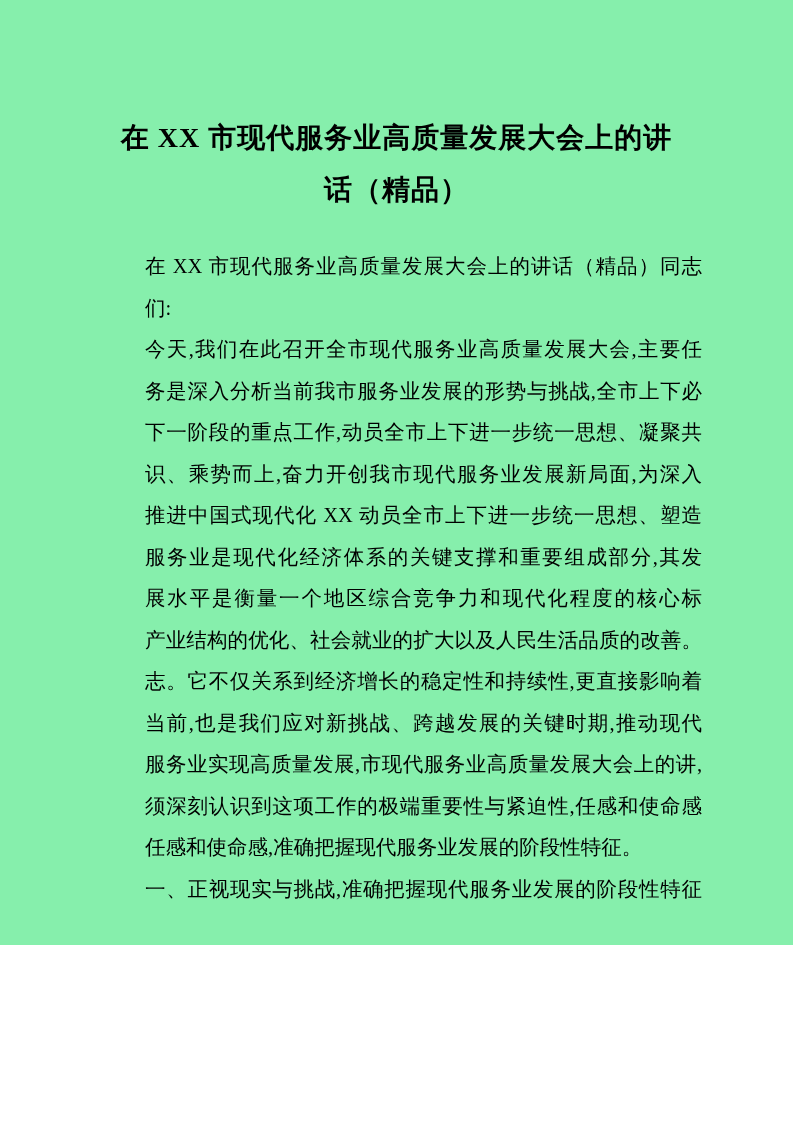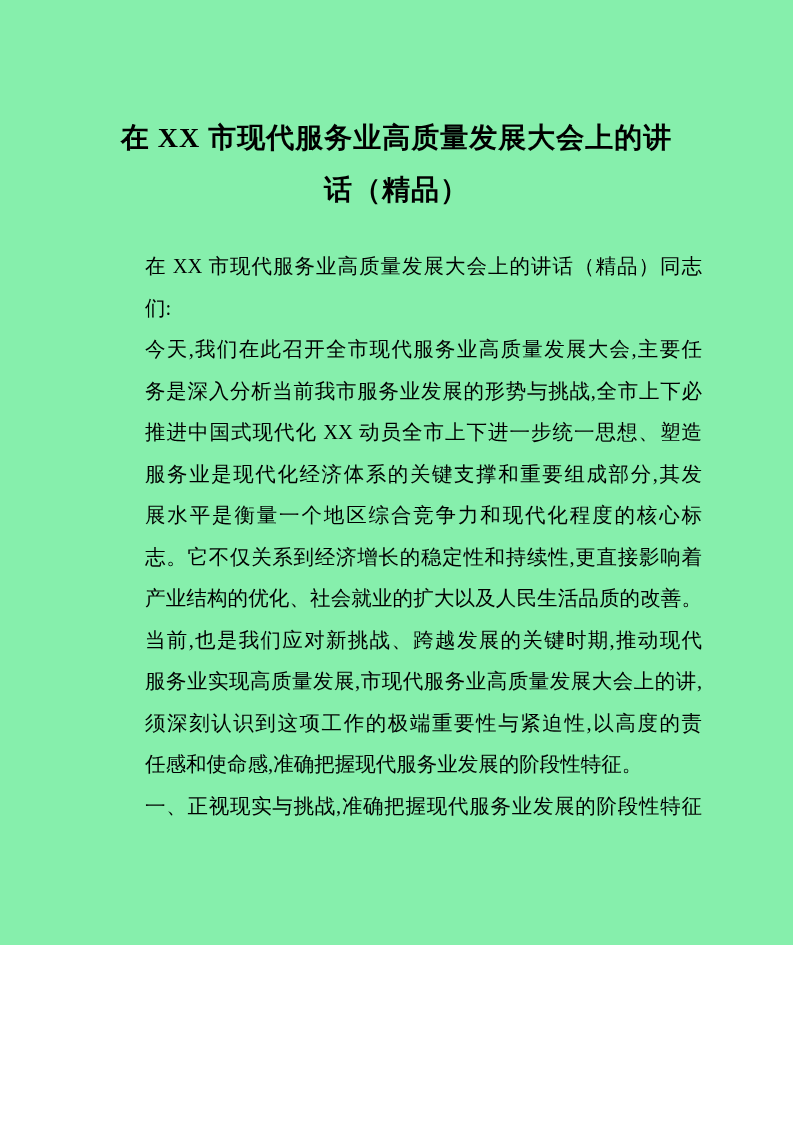--- a/index.html
+++ b/index.html
@@ -63,29 +63,31 @@
     <div class="title-line">话（精品）</div>
   </h1>
   <div class="doc-body" id="doc-body">
       <div class="para">
         <div class="text-line just">在 XX 市现代服务业高质量发展大会上的讲话（精品）同志</div>
         <div class="text-line">们:</div>
       </div>
       <div class="para">
         <div class="text-line just">今天,我们在此召开全市现代服务业高质量发展大会,主要任</div>
         <div class="text-line just">务是深入分析当前我市服务业发展的形势与挑战,全市上下必</div>
+        <div class="text-line just">下一阶段的重点工作,动员全市上下进一步统一思想、凝聚共</div>
+        <div class="text-line just">识、乘势而上,奋力开创我市现代服务业发展新局面,为深入</div>
         <div class="text-line just">推进中国式现代化 XX 动员全市上下进一步统一思想、塑造</div>
       </div>
       <div class="para">
         <div class="text-line just">服务业是现代化经济体系的关键支撑和重要组成部分,其发</div>
         <div class="text-line just">展水平是衡量一个地区综合竞争力和现代化程度的核心标</div>
+        <div class="text-line just">产业结构的优化、社会就业的扩大以及人民生活品质的改善。</div>
         <div class="text-line just">志。它不仅关系到经济增长的稳定性和持续性,更直接影响着</div>
-        <div class="text-line just">产业结构的优化、社会就业的扩大以及人民生活品质的改善。</div>
         <div class="text-line just">当前,也是我们应对新挑战、跨越发展的关键时期,推动现代</div>
         <div class="text-line just">服务业实现高质量发展,市现代服务业高质量发展大会上的讲,</div>
-        <div class="text-line just">须深刻认识到这项工作的极端重要性与紧迫性,以高度的责</div>
+        <div class="text-line just">须深刻认识到这项工作的极端重要性与紧迫性,任感和使命感</div>
         <div class="text-line">任感和使命感,准确把握现代服务业发展的阶段性特征。</div>
       </div>
       <div class="para">
         <div class="text-line just">一、正视现实与挑战,准确把握现代服务业发展的阶段性特征</div>
       </div>
     </div>
 </div>
 
 </body></html>

